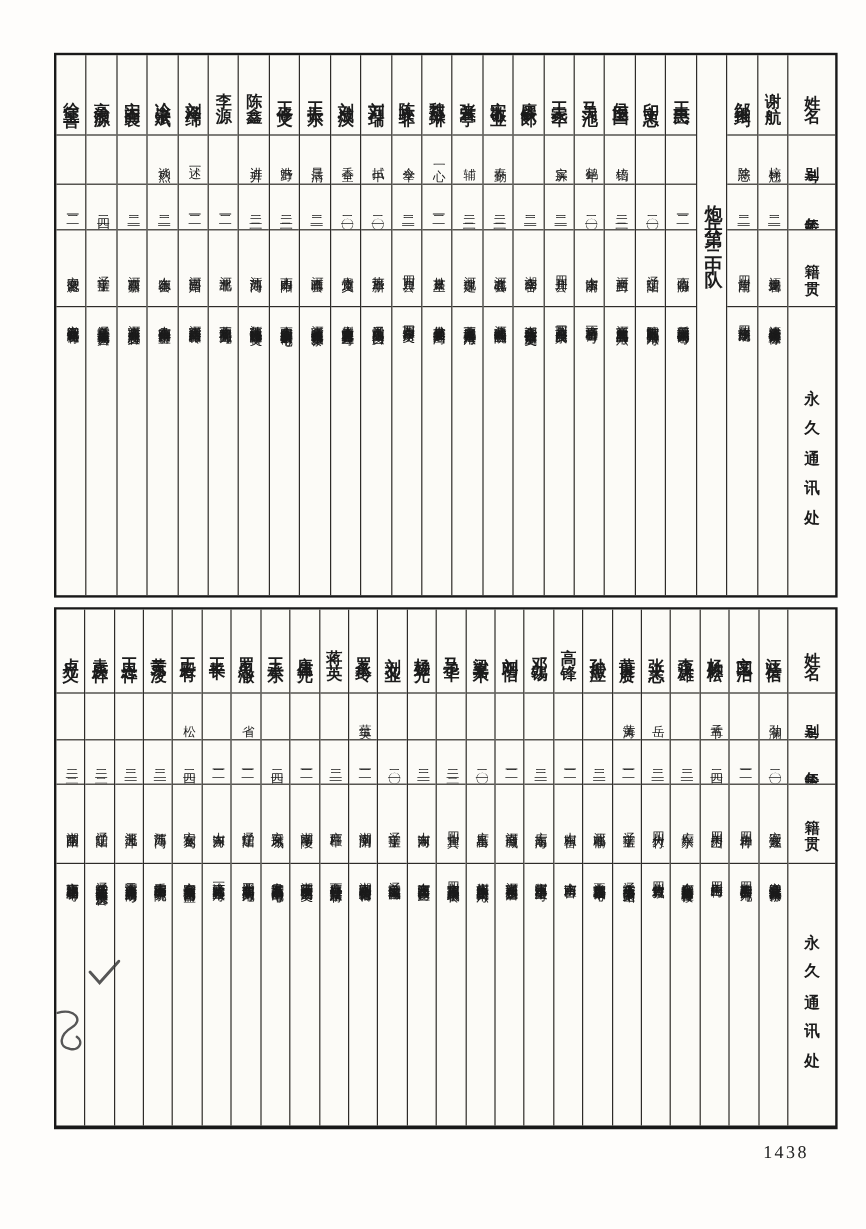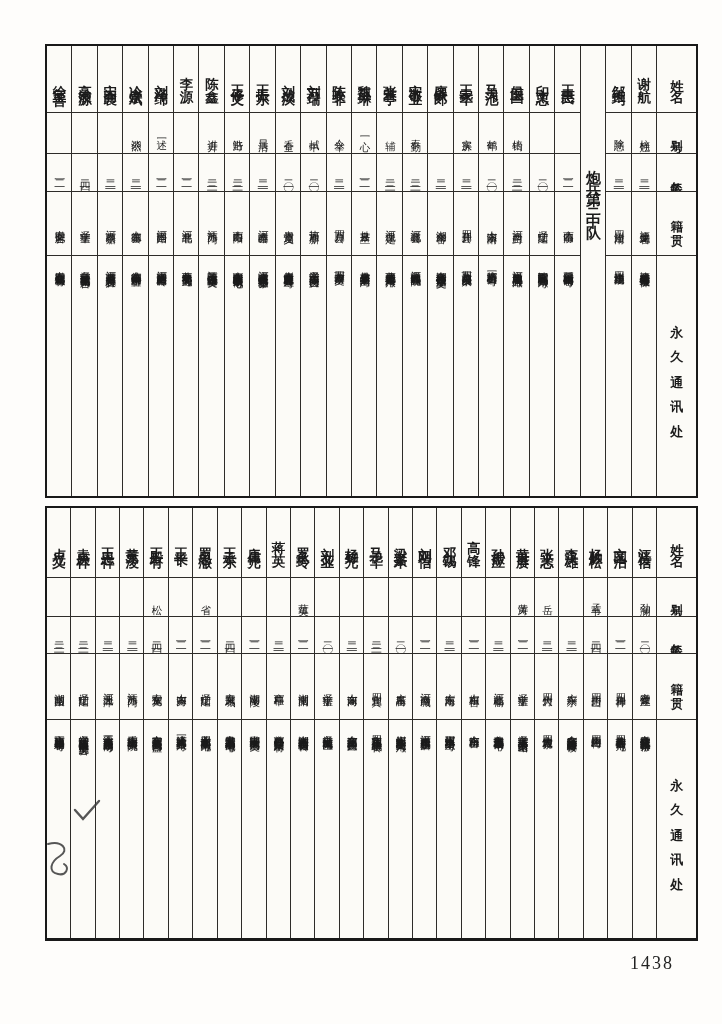--- a/index.html
+++ b/index.html
@@ -68,21 +68,21 @@
   
   .col.title-col{justify-content:flex-start;}
   .title-cell{
     flex:1 1 auto;border-bottom:none;
     display:flex;justify-content:center;align-items:flex-start;
     padding-top:112px;box-sizing:border-box;overflow:hidden;
   }
   .title-cell .vtext{font-size:15px;font-weight:bold;letter-spacing:11px;}
   .page-number{
     position:absolute;right:48px;top:953px;
-    font-size:18px;letter-spacing:2px;color:#222;
+    font-size:15px;letter-spacing:2px;color:#222;
   }
   .handmark{position:absolute;pointer-events:none;opacity:.85;}
 </style>
 </head>
 <body>
 
 <div class="scan-page">
 
   <div class="table-wrap">
     <div class="roster t-top">

